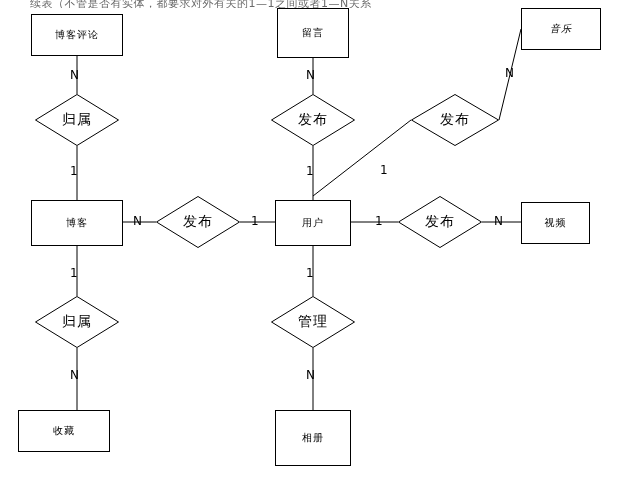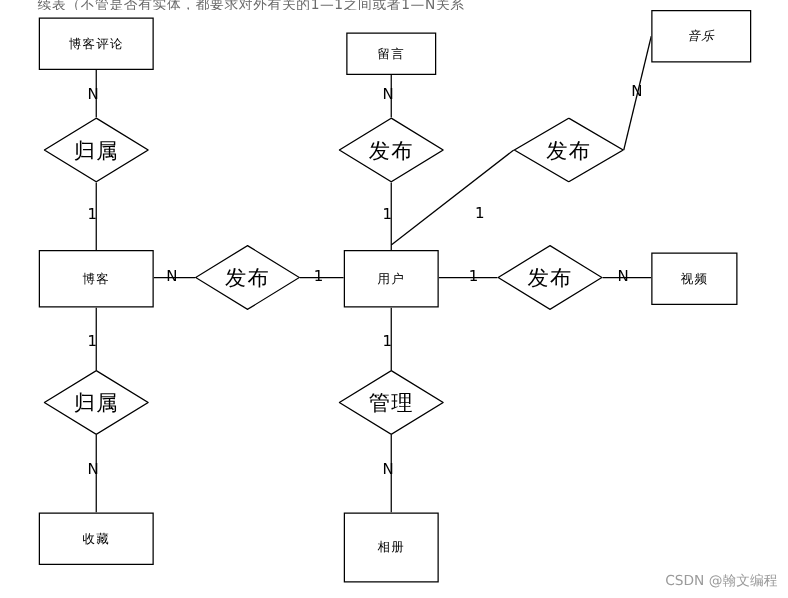--- a/index.html
+++ b/index.html
@@ -60,21 +60,21 @@
   }
   .rel-label {
     position: absolute;
     left: 0;
     top: 0;
     width: 100%;
     height: 100%;
     display: flex;
     align-items: center;
     justify-content: center;
-    font-size: 17px;
+    font-size: 14px;
     letter-spacing: 1px;
   }
   .card {
     position: absolute;
     font-size: 12px;
     color: #000000;
     white-space: nowrap;
   }
   .watermark {
     position: absolute;
@@ -106,36 +106,36 @@
       <polyline points="77,246 77,296" fill="none" stroke="#000000" stroke-width="1"></polyline>
       <polyline points="77,348 77,410" fill="none" stroke="#000000" stroke-width="1"></polyline>
       <polyline points="313,246 313,296" fill="none" stroke="#000000" stroke-width="1"></polyline>
       <polyline points="313,348 313,410" fill="none" stroke="#000000" stroke-width="1"></polyline>
     </svg>
 
   <div id="entities">
       <div class="entity" style="left: 31px; top: 14px; width: 92px; height: 42px;">
         <span>博客评论</span>
       </div>
-      <div class="entity" style="left: 277px; top: 26px; width: 72px; height: 34px; font-family: Liberation Mono, monospace;">
+      <div class="entity" style="left: 277px; top: 8px; width: 72px; height: 50px; font-family: Liberation Mono, monospace;">
         <span>留言</span>
       </div>
       <div class="entity" style="left: 521px; top: 8px; width: 80px; height: 42px; font-style: italic;">
         <span>音乐</span>
       </div>
       <div class="entity" style="left: 31px; top: 200px; width: 92px; height: 46px; align-items: center;">
         <span>博客</span>
       </div>
       <div class="entity" style="left: 275px; top: 200px; width: 76px; height: 46px; text-align: right;">
         <span>用户</span>
       </div>
       <div class="entity" style="left: 521px; top: 202px; width: 69px; height: 42px;">
         <span>视频</span>
       </div>
-      <div class="entity" style="left: 31px; top: 410px; width: 92px; height: 42px;">
+      <div class="entity" style="left: 18px; top: 410px; width: 92px; height: 42px;">
         <span>收藏</span>
       </div>
       <div class="entity" style="left: 275px; top: 410px; width: 76px; height: 56px;">
         <span>相册</span>
       </div>
     </div>
   <div id="relationships">
       <div class="rel-wrap" style="left: 35px; top: 94px; width: 84px; height: 52px;">
         <svg width="84" height="52" viewBox="0 0 84 52">
           <polygon points="42,0.5 83.5,26 42,51.5 0.5,26" fill="#ffffff" stroke="#000000" stroke-width="1"></polygon>
@@ -189,14 +189,13 @@
       <div class="card" style="left: 133px; top: 214px;">N</div>
       <div class="card" style="left: 251px; top: 214px;">1</div>
       <div class="card" style="left: 375px; top: 214px;">1</div>
       <div class="card" style="left: 494px; top: 214px;">N</div>
       <div class="card" style="left: 70px; top: 266px;">1</div>
       <div class="card" style="left: 70px; top: 368px;">N</div>
       <div class="card" style="left: 306px; top: 266px;">1</div>
       <div class="card" style="left: 306px; top: 368px;">N</div>
     </div>
 
-  <div class="watermark">CSDN @翰文编程</div>
 </div>
 
 </body></html>

